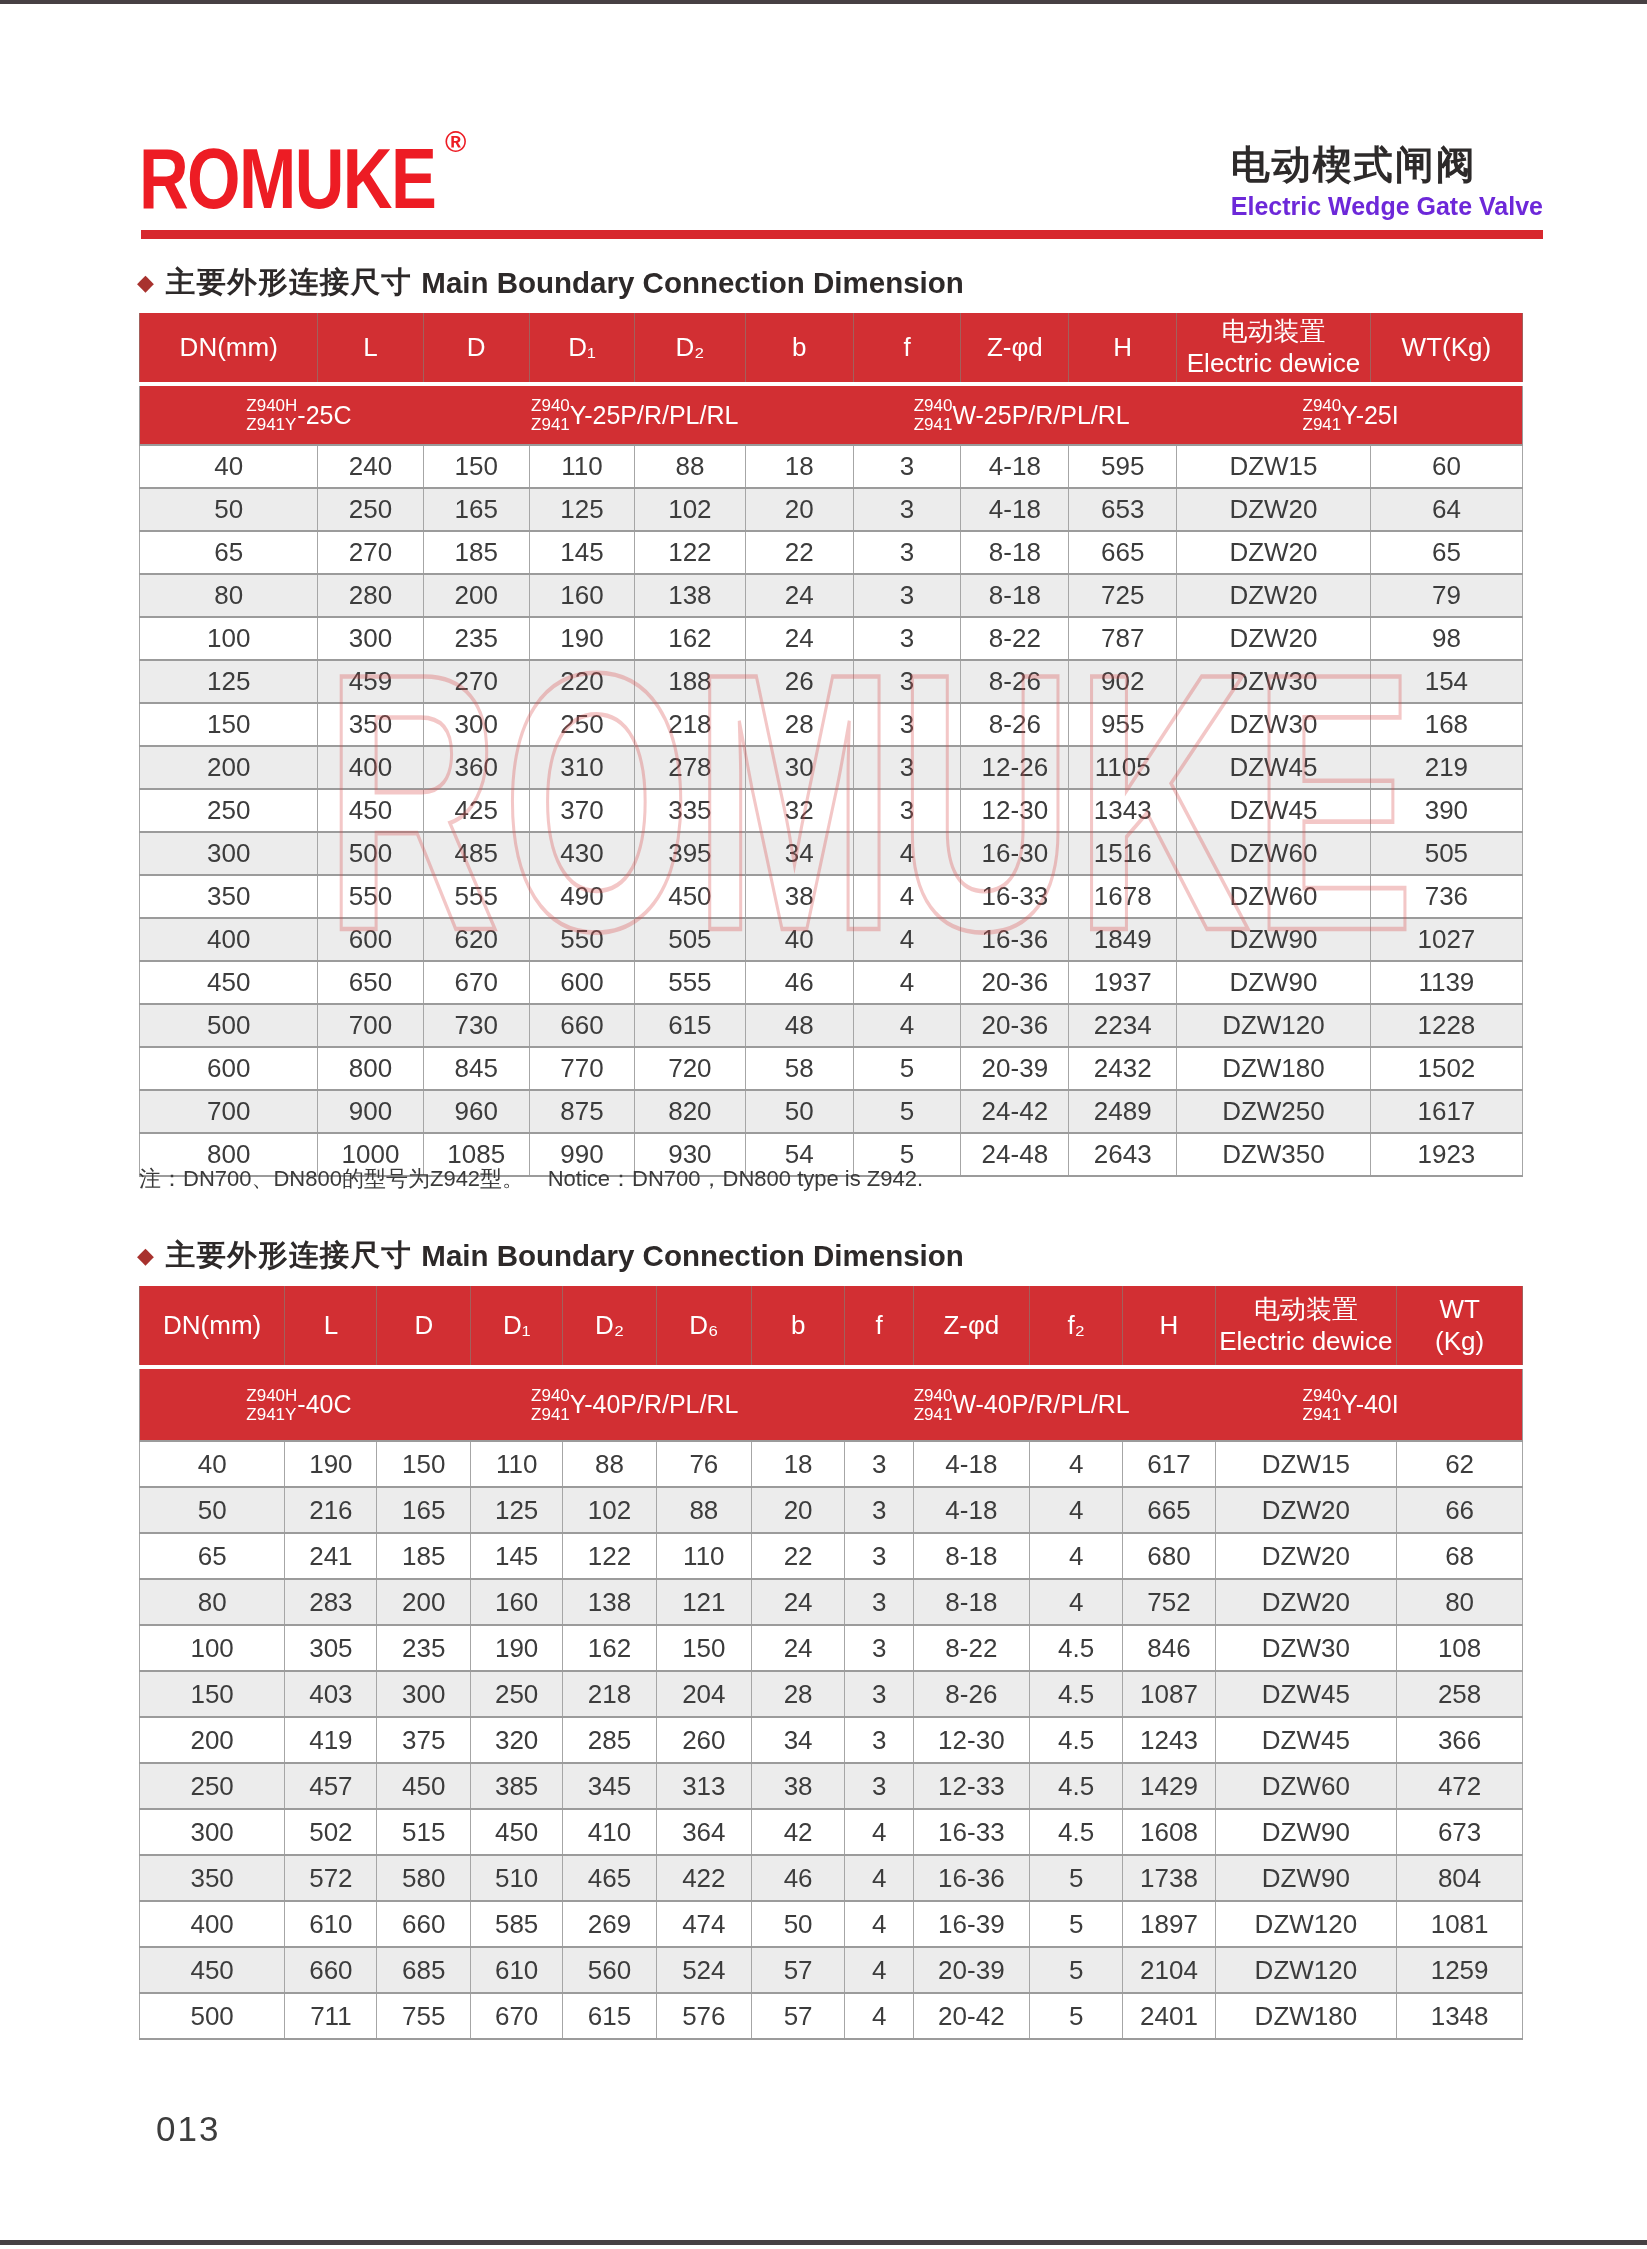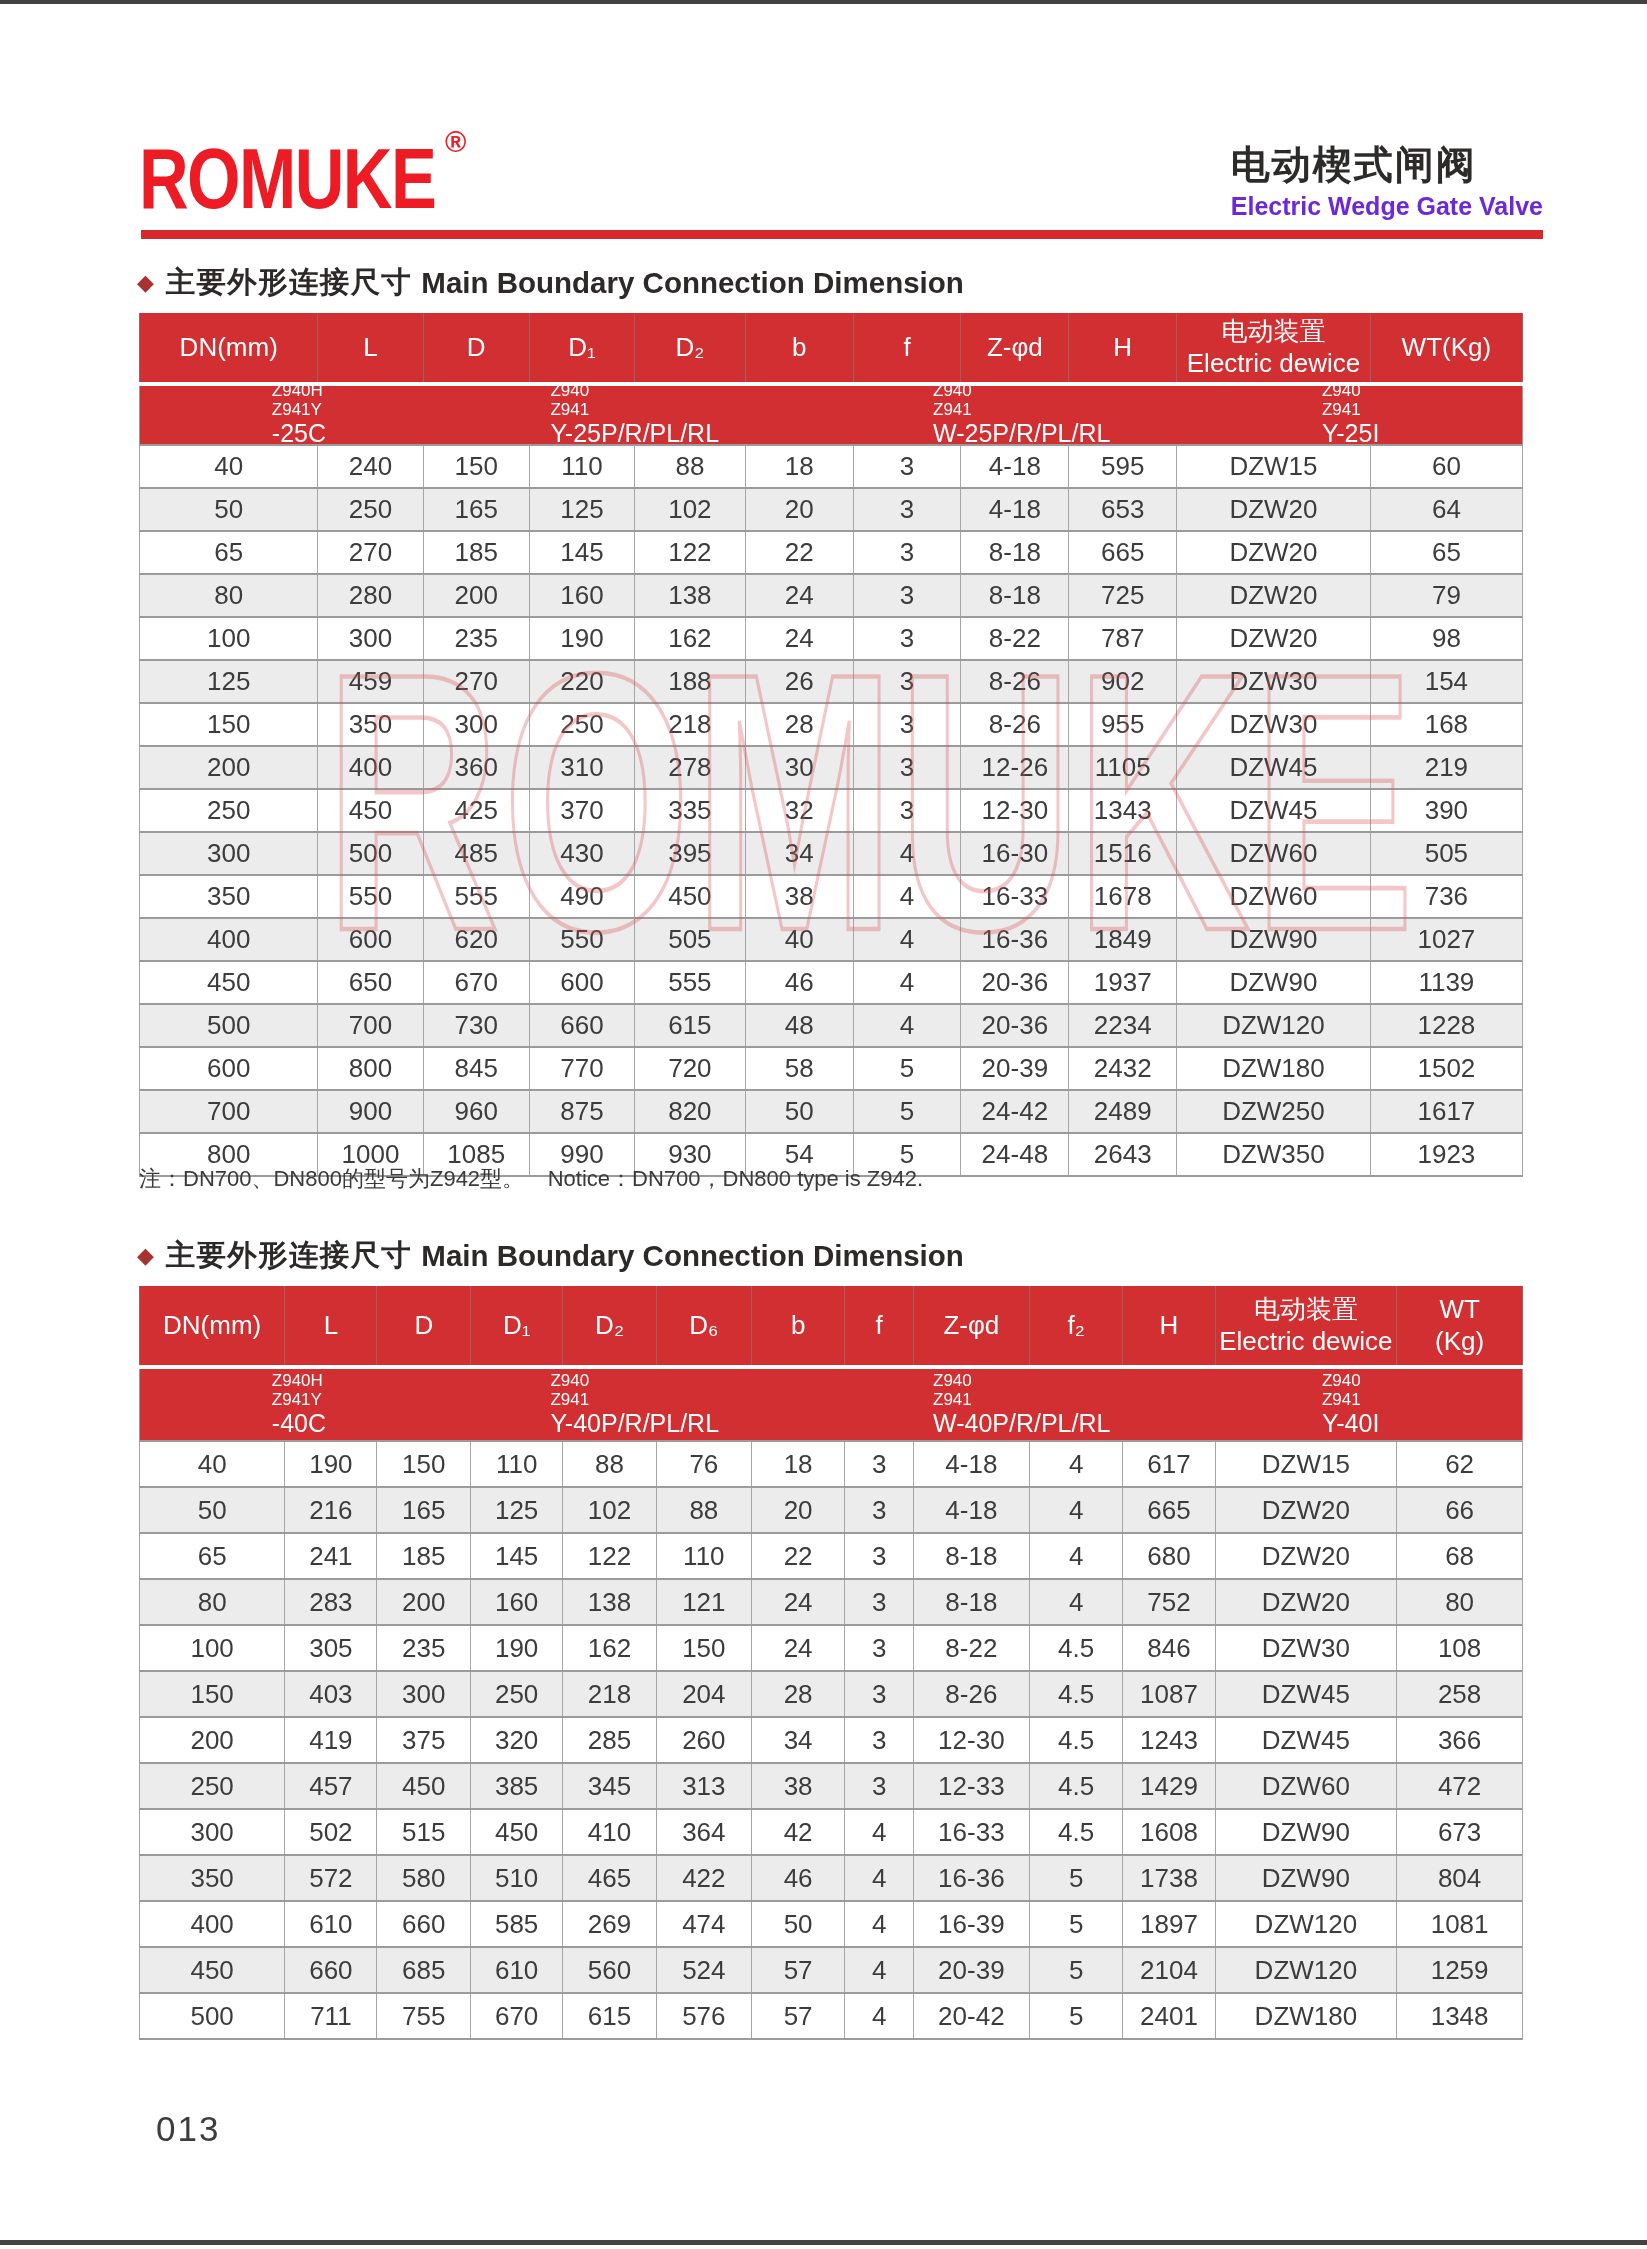--- a/index.html
+++ b/index.html
@@ -32,22 +32,22 @@
   .dims thead .heads th{background:#d22f33;color:#ffffff;font-weight:normal;font-size:26px;
         white-space:pre-line;line-height:1.2;text-align:center;vertical-align:middle;
         border:1.3px solid #a2605c;border-top:none;border-bottom:none;}
   #table1 .heads th{height:67px;}
   #table2 .heads th{height:77px;}
   .model-cell{background:#d22f33;position:relative;color:#ffffff;
         border-top:4.6px solid #ffffff;border-bottom:2.6px solid #9b9b9b;
         border-left:1.3px solid #9b9b9b;border-right:1.3px solid #9b9b9b;}
   #table1 .model-cell{height:56px;}
   #table2 .model-cell{height:69px;}
-  .model{position:absolute;top:50%;transform:translate(-50%,-50%);display:flex;
-         white-space:nowrap;gap:0;flex-direction:column;}
+  .model{position:absolute;top:50%;transform:translate(-50%,-50%);display:flex;align-items:center;
+         white-space:nowrap;gap:0;}
   .model .stack{display:flex;flex-direction:column;align-items:flex-start;font-size:17px;line-height:1.12;}
   .model .suffix{font-size:25px;}
   .m1{left:11.5%;} .m2{left:35.8%;} .m3{left:63.8%;} .m4{left:87.6%;}
 
   .dims tbody td{font-size:26px;color:#3c3c3c;text-align:center;vertical-align:middle;background:#ffffff;
         border-left:1.3px solid #a6a6a6;border-right:1.3px solid #a6a6a6;
         border-top:2px solid #9b9b9b;border-bottom:2px solid #9b9b9b;}
   #table1 tbody td{height:39px;}
   #table2 tbody td{height:42px;}
   .dims tbody tr.alt td{background:#ececec;}

